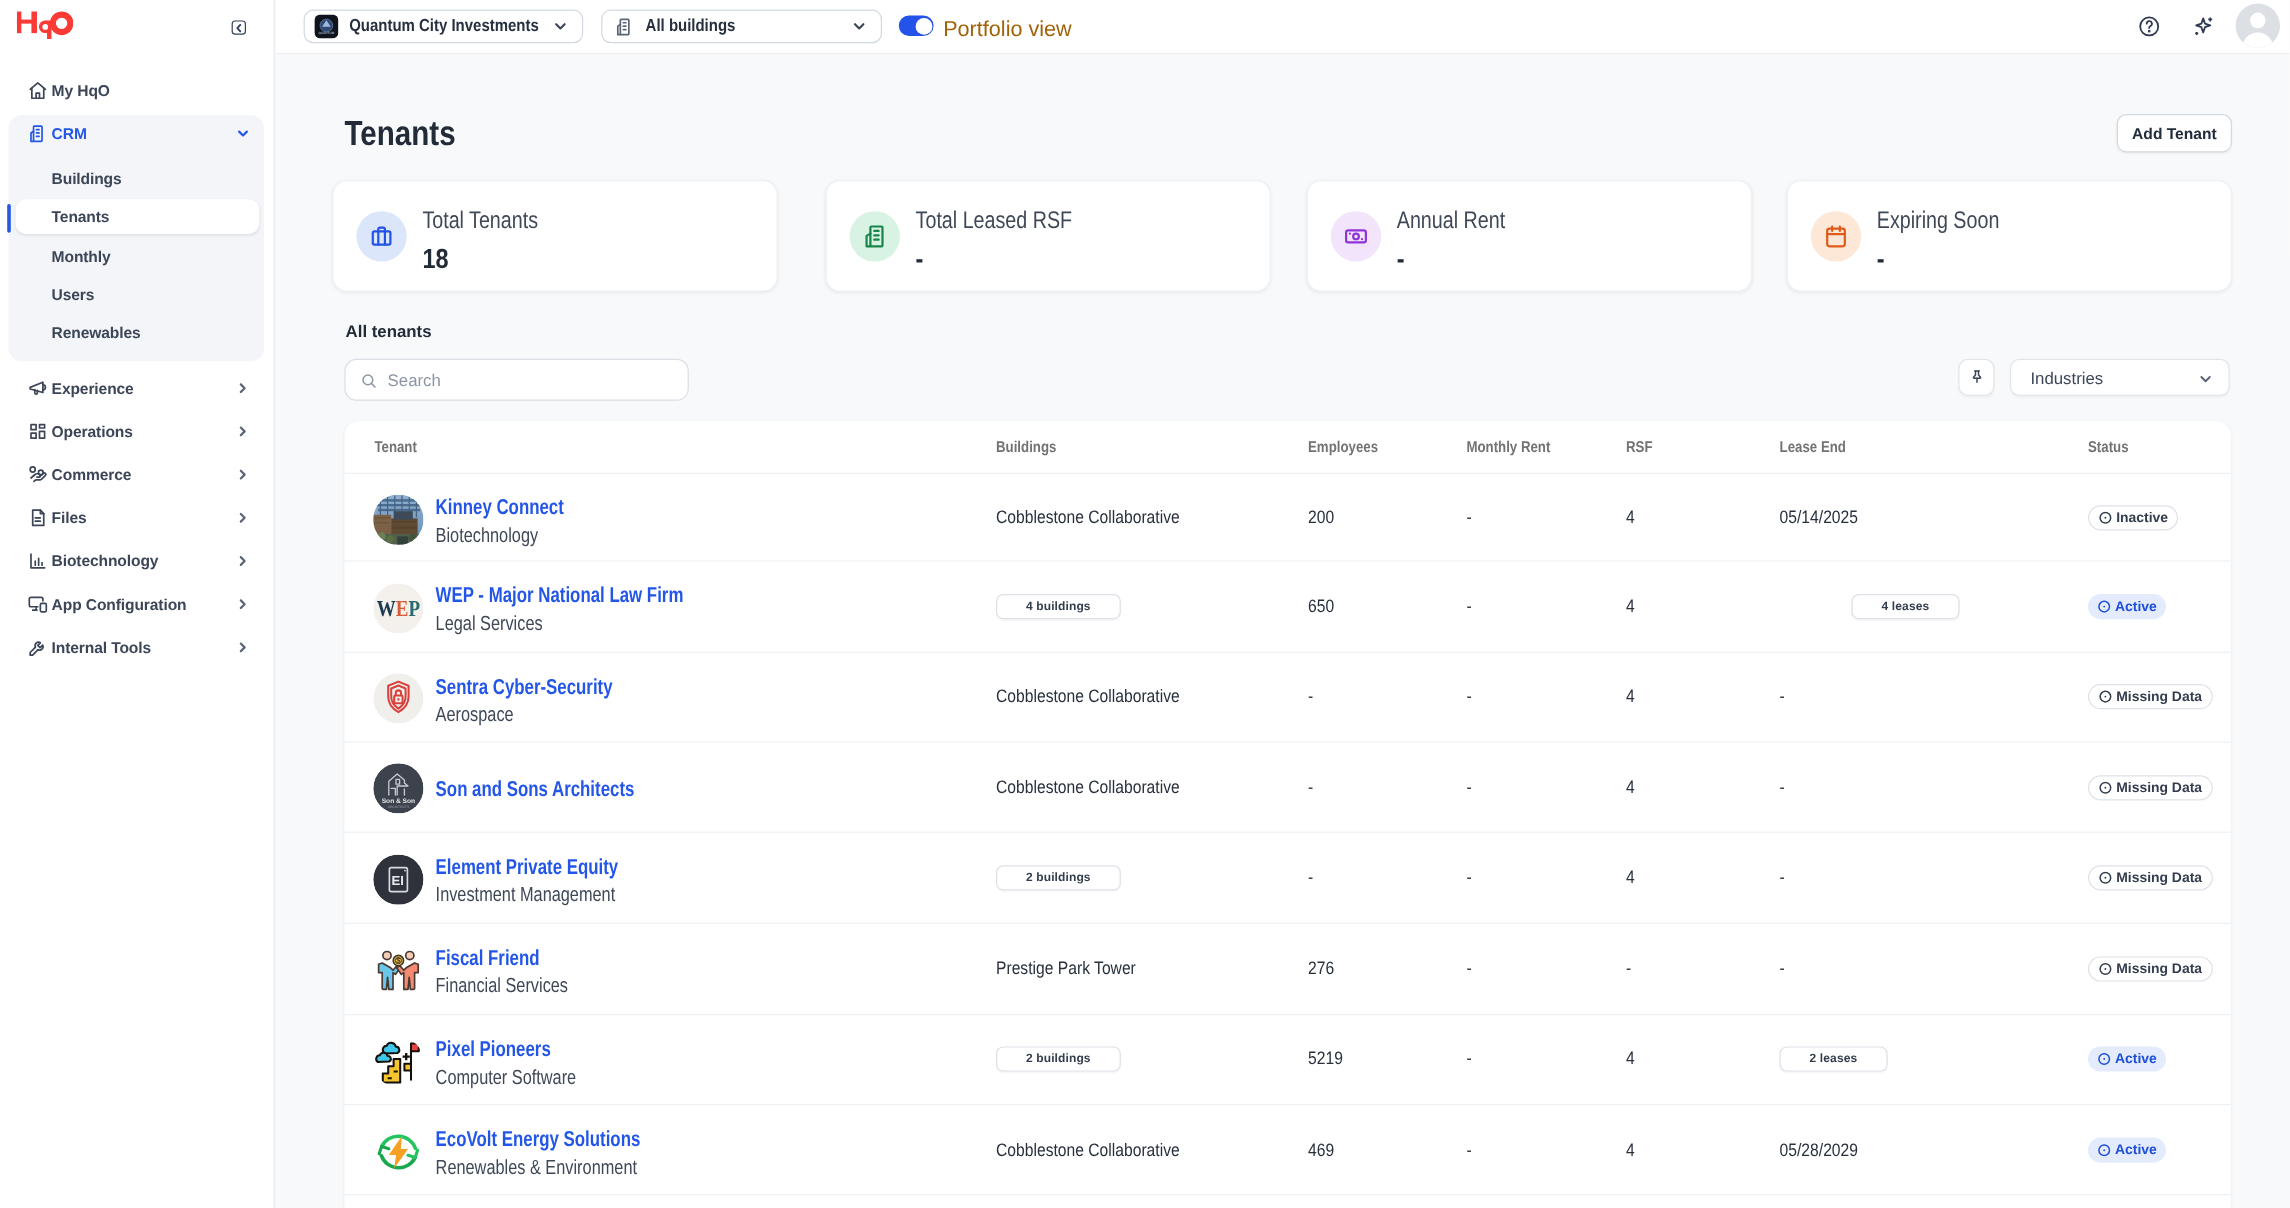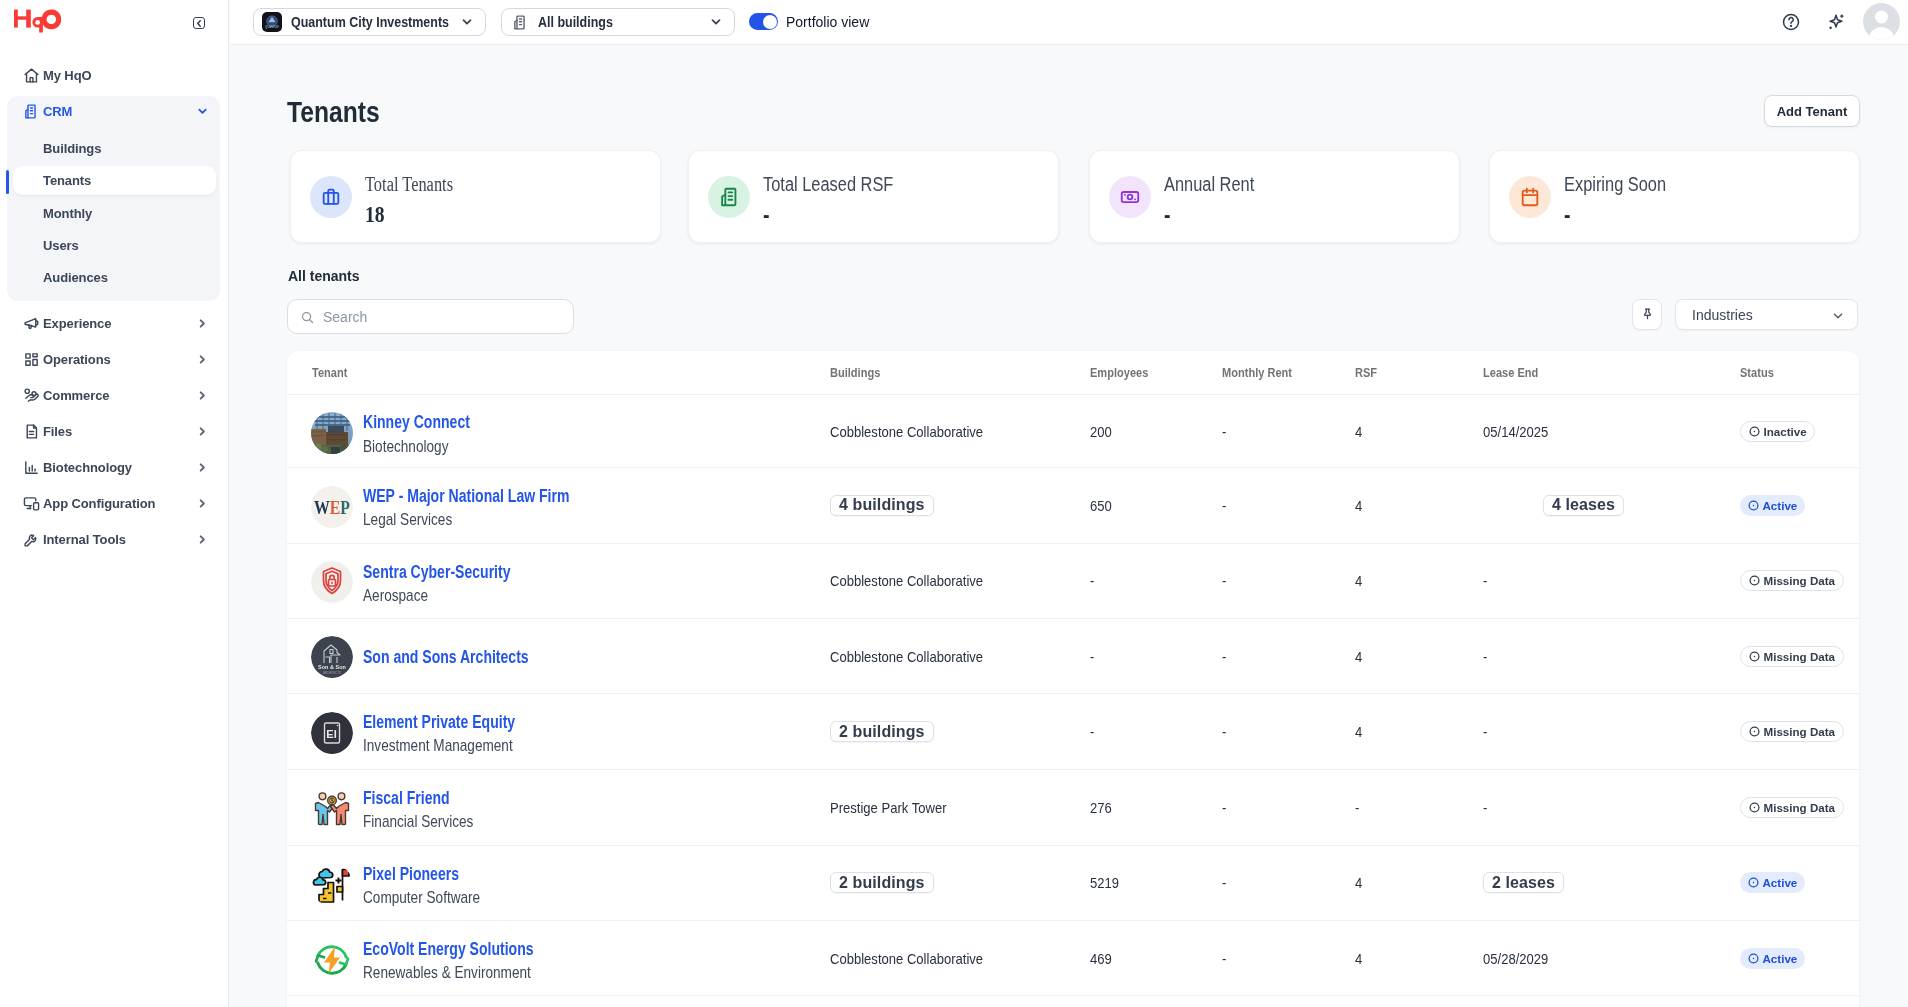--- a/index.html
+++ b/index.html
@@ -44,21 +44,21 @@
 
 #table { position:absolute; left:287px; top:351px; width:1572px; height:656px; background:#fff; border-radius:12px 12px 0 0; box-shadow:0 1px 3px rgba(25,35,55,.06); }
 .th { position:absolute; top:0; height:42px; display:flex; align-items:center; font-size:13px; font-weight:700; color:#737373; }
 .th span { transform:scaleX(0.85); transform-origin:0 50%; display:inline-block; }
 .row { position:absolute; left:0; width:1572px; height:76px; border-top:1px solid #eef0f3; }
 .avatar { position:absolute; left:24px; top:17px; width:42px; height:42px; border-radius:50%; overflow:hidden; }
 .tname { position:absolute; left:76px; font-size:18px; font-weight:700; color:#2356e8; transform:scaleX(0.78); transform-origin:0 0; white-space:nowrap; }
 .tsub { position:absolute; left:76px; font-size:17px; color:#3f4857; transform:scaleX(0.8); transform-origin:0 0; white-space:nowrap; }
 .cell { position:absolute; font-size:15px; color:#28303e; display:flex; align-items:center; height:100%; }
 .cell > span.tx { transform:scaleX(0.87); transform-origin:0 50%; display:inline-block; white-space:nowrap; }
-.pill { display:inline-flex; align-items:center; height:21px; padding:0 8px; background:#fff; border:1px solid #dde1e7; border-radius:6px; font-size:16px; font-weight:700; color:#333d4d; box-shadow:0 1px 1px rgba(20,30,50,.04); letter-spacing:.1px; }
+.pill { display:inline-flex; align-items:center; height:21px; padding:0 24px; background:#fff; border:1px solid #dde1e7; border-radius:6px; font-size:10px; font-weight:700; color:#333d4d; box-shadow:0 1px 1px rgba(20,30,50,.04); letter-spacing:.1px; }
 .chip { display:inline-flex; align-items:center; gap:4px; height:21px; padding:0 7.5px; border-radius:10.5px; font-size:11.6px; font-weight:700; }
 .chip-grey { background:#fff; border:1px solid #dde1e7; color:#333d4d; }
 .chip-blue { background:#e4ebfc; color:#1d4fd7; }
 </style>
 </head>
 <body>
 
 <div id="sidebar">
   <div class="logo">
     <svg width="47" height="24" viewBox="0 0 47 24">
@@ -105,21 +105,21 @@
       <span>Tenants</span>
     </div>
   <div class="active-bar"></div>
   <div class="sub-item" style="top:199px;">
       <span>Monthly</span>
     </div>
   <div class="sub-item" style="top:231px;">
       <span>Users</span>
     </div>
   <div class="sub-item" style="top:263px;">
-      <span>Audiences</span>
+      <span>Renewables</span>
     </div>
 
   <div class="nav-item" style="top:305px;">
     <svg class="ni-icon" viewBox="0 0 24 24" fill="none" stroke="#3c4657" stroke-width="2" stroke-linecap="round" stroke-linejoin="round">
         <path d="M3 11 L18 5 v12 L3 13 z"></path>
         <path d="M8.5 13.5 v4 a1.5 1.5 0 0 0 3 0 v-3"></path>
         <path d="M18 8 a3 3 0 0 1 0 6"></path>
       </svg>
     <span class="ni-label">Experience</span>
     <svg class="ni-chev" viewBox="0 0 12 12" fill="none" stroke="#5a6476" stroke-width="2" stroke-linecap="round" stroke-linejoin="round">
@@ -215,21 +215,21 @@
         <path d="M10.5 7 h3 M10.5 11 h3 M10.5 15 h3"></path>
       </svg>
     <span class="txt" style="margin-left:9px;">All buildings</span>
     <svg style="position:absolute; right:12px;" width="12" height="12" viewBox="0 0 12 12" fill="none" stroke="#3c4657" stroke-width="1.8" stroke-linecap="round" stroke-linejoin="round">
         <path d="M2.5 4.2 L6 7.7 L9.5 4.2"></path>
       </svg>
   </div>
   <div class="toggle">
       <div class="knob"></div>
     </div>
-  <div style="position:absolute; left:556px; top:14px; font-size:14px; color:#0f172a;">Portfolio view</div>
+  <div style="position:absolute; left:556px; top:14px; font-size:18px; color:#a16207;">Portfolio view</div>
 
   <svg class="tb-right-ic" style="left:1551px;" viewBox="0 0 24 24" fill="none" stroke="#2e3a4e" stroke-width="1.8" stroke-linecap="round">
       <circle cx="12" cy="12" r="9"></circle>
       <path d="M9.5 9.3 a2.6 2.6 0 1 1 3.8 2.3 c-.8.4-1.3.9-1.3 1.9"></path>
       <circle cx="12" cy="16.8" r=".5" fill="#2e3a4e"></circle>
     </svg>
   <svg class="tb-right-ic" style="left:1596px;" viewBox="0 0 24 24" fill="none" stroke="#2e3a4e" stroke-width="1.8" stroke-linejoin="round">
       <path d="M12 4 l1.8 5.2 L19 11 l-5.2 1.8 L12 18 l-1.8 -5.2 L5 11 l5.2 -1.8 z"></path>
       <path d="M19 3 v4 M17 5 h4" stroke-width="1.6"></path>
       <path d="M5.5 17.5 v3 M4 19 h3" stroke-width="1.6"></path>
@@ -238,21 +238,21 @@
     <svg width="37" height="37" viewBox="0 0 37 37">
         <circle cx="18.5" cy="14" r="6.5" fill="#fff"></circle>
         <path d="M5.5 37 a13 13 0 0 1 26 0 z" fill="#fff"></path>
       </svg>
   </div>
 </div>
 
 <div id="page-title">Tenants</div>
 <div id="add-btn">Add Tenant</div>
 
-<div class="card" style="left:290px;font-family:Liberation Serif, serif;">
+<div class="card" style="left:277px;">
   <div class="ic" style="background:#dbe6fb;">
     <svg width="22" height="22" viewBox="0 0 24 24" fill="none" stroke="#2353e8" stroke-width="2" stroke-linecap="round" stroke-linejoin="round">
         <rect x="4" y="7.5" width="16" height="12" rx="1.5"></rect>
         <path d="M9 7.5 V5.5 a1.5 1.5 0 0 1 1.5 -1.5 h3 a1.5 1.5 0 0 1 1.5 1.5 v2"></path>
         <path d="M9 7.5 v12 M15 7.5 v12"></path>
       </svg>
   </div>
   <div class="lbl">Total Tenants</div>
   <div class="val">18</div>
 </div>

